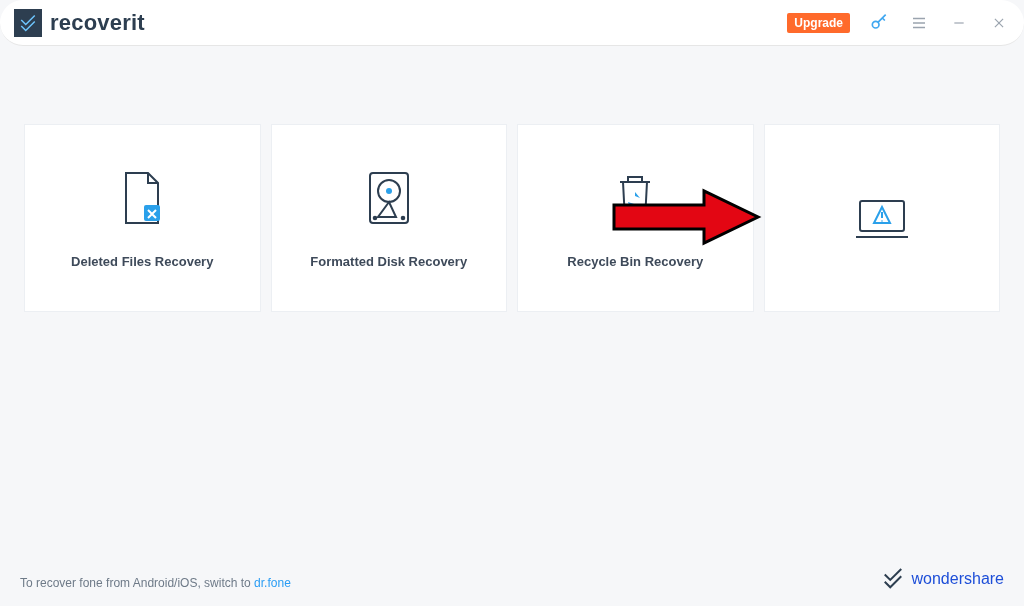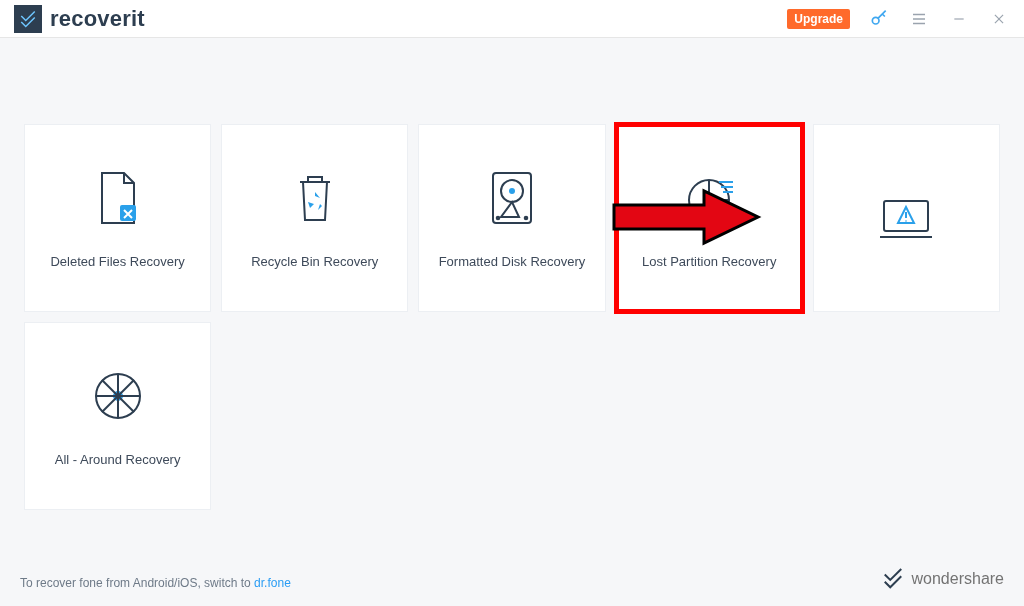--- a/index.html
+++ b/index.html
@@ -7,26 +7,27 @@
       width: 1024px;
       height: 606px;
       font-family: -apple-system, "Segoe UI", Arial, sans-serif;
       background: #f6f7f9;
       position: relative;
       overflow: hidden;
     }
 
     
     .header {
-      height: 38px;
+      height: 46px;
       background: #fff;
       border-bottom: 1px solid #e6e6e6;
       display: flex;
       align-items: center;
       padding: 0 14px;
+      border-radius: 24px;
     }
     .logo-wrap { display: flex; align-items: center; gap: 8px; }
     .logo-mark {
       width: 28px; height: 28px;
       background: #2d3e50;
       display: flex; align-items: center; justify-content: center;
     }
     .app-name { font-size: 22px; color: #2d3e50; font-weight: 600; letter-spacing: .2px; }
     .header-right {
       margin-left: auto;
@@ -50,23 +51,24 @@
       color: #8e9aa9;
     }
     .header-icon.key { color: #3fa7f0; }
     .header-icon svg { display: block; }
 
     
     .grid {
       position: absolute;
       left: 24px; right: 24px; top: 124px;
       display: grid;
-      grid-template-columns: repeat(5, 1fr);
+      grid-template-columns: repeat(4, 1fr);
       grid-template-rows: repeat(2, 188px);
       gap: 10px;
+      font-weight: bold;
     }
     .card {
       background: #fff;
       border: 1px solid #eceff3;
       display: flex;
       flex-direction: column;
       align-items: center;
       justify-content: center;
       gap: 26px;
       cursor: pointer;
@@ -91,21 +93,21 @@
       position: absolute;
       left: 20px; right: 20px; bottom: 16px;
       display: flex; align-items: flex-end; justify-content: space-between;
       font-size: 12px;
       color: #6e7a88;
     }
     .footer-link {
       color: #2a9df4;
       cursor: pointer;
     }
-    .company { display: flex; align-items: center; gap: 8px; font-size: 16px; color: #737373; }
+    .company { display: flex; align-items: center; gap: 8px; font-size: 16px; color: #1d4ed8; }
 
     
     .arrow {
       position: absolute;
       left: 612px;
       top: 188px;
       width: 150px;
       height: 58px;
       pointer-events: none;
     }
@@ -159,94 +161,67 @@
   <div class="card">
     <div class="card-icon">
       <svg width="44" height="54" viewBox="0 0 44 54" fill="none" stroke="#2d3e50" stroke-width="2">
           <path d="M6 2 H28 L38 12 V52 H6 Z"></path>
           <path d="M28 2 V12 H38"></path>
           <rect x="24" y="34" width="16" height="16" rx="2" fill="#2aa0ea" stroke="none"></rect>
           <path d="M28 39 L36 47 M36 39 L28 47" stroke="#fff" stroke-width="2"></path>
         </svg>
     </div>
     <div class="card-label">Deleted Files Recovery</div>
+  </div>
+
+  <div class="card">
+    <div class="card-icon">
+      <svg width="46" height="54" viewBox="0 0 46 54" fill="none" stroke="#2d3e50" stroke-width="2">
+          <rect x="4" y="2" width="38" height="50" rx="3"></rect>
+          <circle cx="23" cy="20" r="11"></circle>
+          <circle cx="23" cy="20" r="3" fill="#2aa0ea" stroke="none"></circle>
+          <path d="M23 31 L12 46 L30 46 Z" fill="none"></path>
+          <circle cx="9" cy="47" r="1.3" fill="#2d3e50"></circle>
+          <circle cx="37" cy="47" r="1.3" fill="#2d3e50"></circle>
+        </svg>
+    </div>
+    <div class="card-label">Formatted Disk Recovery</div>
   </div>
 
   <div class="card">
     <div class="card-icon">
       <svg width="42" height="52" viewBox="0 0 42 52" fill="none" stroke="#2d3e50" stroke-width="2">
           <path d="M6 10 H36"></path>
           <path d="M14 10 V5 H28 V10"></path>
           <path d="M9 10 L11 48 H31 L33 10"></path>
           <g stroke="#2aa0ea">
             <path d="M21 20 L26 26 L21 24 Z" fill="#2aa0ea" stroke="none"></path>
             <path d="M16 36 L14 30 L20 32" fill="#2aa0ea" stroke="none"></path>
             <path d="M28 34 L24 38 L26 32" fill="#2aa0ea" stroke="none"></path>
           </g>
         </svg>
     </div>
     <div class="card-label">Recycle Bin Recovery</div>
   </div>
 
-  <div class="card">
-    <div class="card-icon">
-      <svg width="46" height="54" viewBox="0 0 46 54" fill="none" stroke="#2d3e50" stroke-width="2">
-          <rect x="4" y="2" width="38" height="50" rx="3"></rect>
-          <circle cx="23" cy="20" r="11"></circle>
-          <circle cx="23" cy="20" r="3" fill="#2aa0ea" stroke="none"></circle>
-          <path d="M23 31 L12 46 L30 46 Z" fill="none"></path>
-          <circle cx="9" cy="47" r="1.3" fill="#2d3e50"></circle>
-          <circle cx="37" cy="47" r="1.3" fill="#2d3e50"></circle>
-        </svg>
-    </div>
-    <div class="card-label">Formatted Disk Recovery</div>
-  </div>
-
-  <div class="card highlight">
-    <div class="card-icon">
-      <svg width="52" height="52" viewBox="0 0 52 52" fill="none" stroke="#2d3e50" stroke-width="2">
-          <circle cx="26" cy="28" r="20"></circle>
-          <path d="M26 8 V28 H46"></path>
-          <g stroke="#2aa0ea">
-            <line x1="36" y1="10" x2="50" y2="10"></line>
-            <line x1="38" y1="15" x2="50" y2="15"></line>
-            <line x1="40" y1="20" x2="50" y2="20"></line>
-          </g>
-        </svg>
-    </div>
-    <div class="card-label">Lost Partition Recovery</div>
-  </div>
 
 
 
   <div class="card">
     <div class="card-icon">
       <svg width="56" height="46" viewBox="0 0 56 46" fill="none" stroke="#2d3e50" stroke-width="2">
           <rect x="6" y="6" width="44" height="30" rx="2"></rect>
           <line x1="2" y1="42" x2="54" y2="42"></line>
           <path d="M28 12 L20 28 H36 Z" stroke="#2aa0ea" fill="none"></path>
           <line x1="28" y1="17" x2="28" y2="23" stroke="#2aa0ea"></line>
           <circle cx="28" cy="26" r="0.8" fill="#2aa0ea" stroke="none"></circle>
         </svg>
     </div>
   </div>
 
-  <div class="card">
-    <div class="card-icon">
-      <svg width="52" height="52" viewBox="0 0 52 52" fill="none" stroke="#2d3e50" stroke-width="2">
-          <circle cx="26" cy="26" r="22"></circle>
-          <circle cx="26" cy="26" r="5" fill="#2aa0ea" stroke="none"></circle>
-          <line x1="26" y1="4" x2="26" y2="48"></line>
-          <line x1="4" y1="26" x2="48" y2="26"></line>
-          <line x1="10" y1="10" x2="42" y2="42"></line>
-          <line x1="42" y1="10" x2="10" y2="42"></line>
-        </svg>
-    </div>
-    <div class="card-label">All - Around Recovery</div>
-  </div>
 
 </div>
 
 <div class="arrow">
   <svg width="150" height="58" viewBox="0 0 150 58">
     <polygon points="2,17 92,17 92,3 146,29 92,55 92,41 2,41" fill="#e30613" stroke="#000" stroke-width="3"></polygon>
   </svg>
 </div>
 
 <div class="footer">

